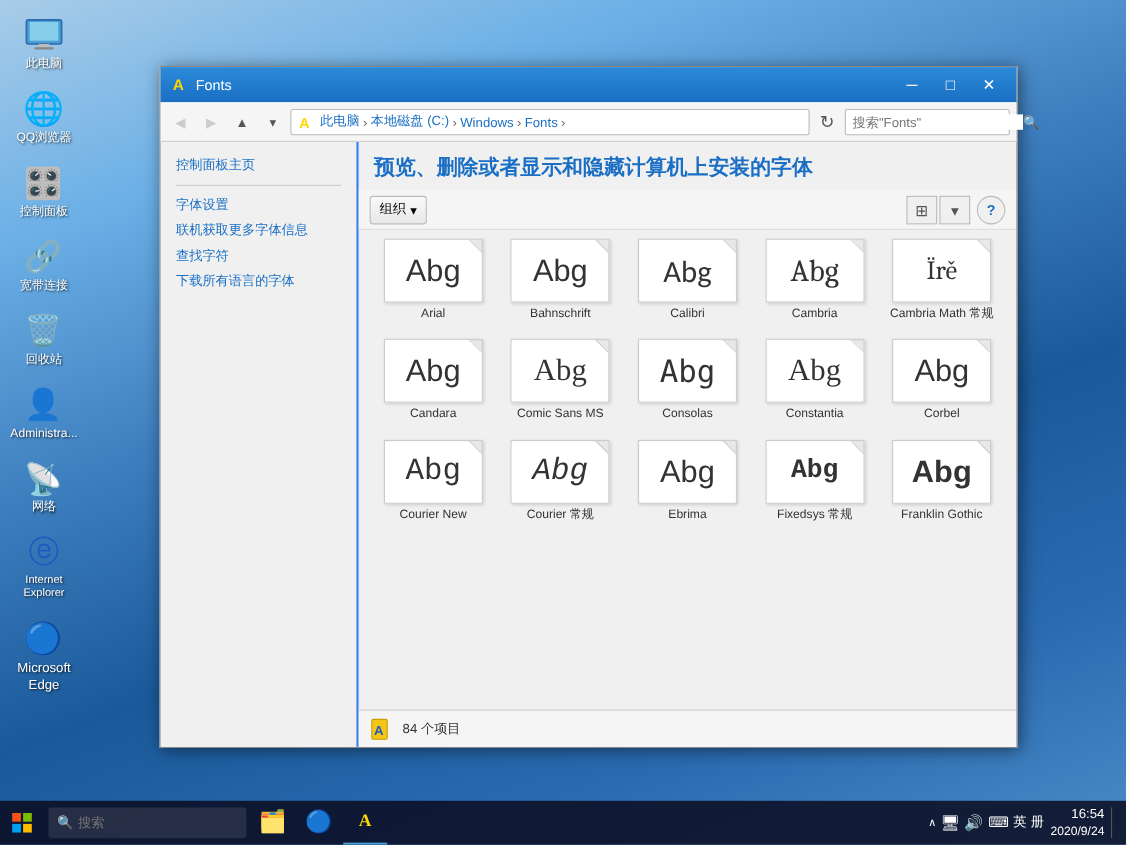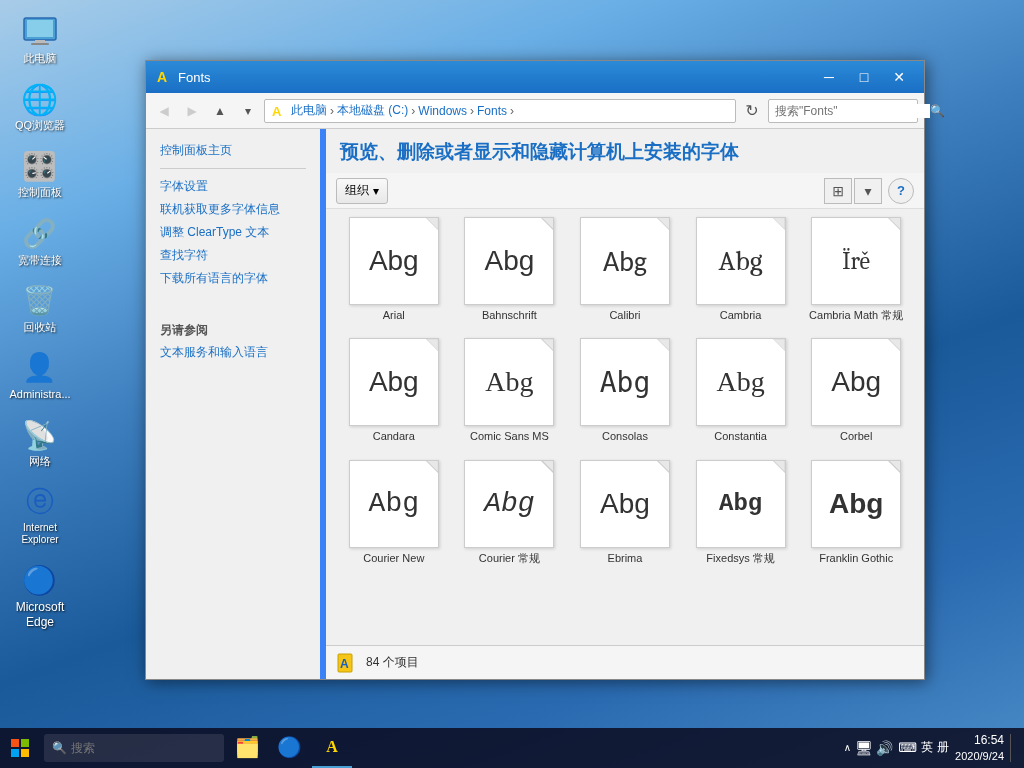--- a/index.html
+++ b/index.html
@@ -256,21 +256,21 @@
     .window-body {
       display: flex;
       flex: 1;
       overflow: hidden;
     }
 
     
     .sidebar {
       width: 180px;
       background: #f0f0f0;
-      border-right: 6px solid #3b82f6;
+      border-right: 2px solid #3b82f6;
       padding: 10px 0;
       flex-shrink: 0;
       overflow-y: auto;
     }
     .sidebar-section { margin-bottom: 8px; }
     .sidebar-link {
       display: block;
       padding: 3px 14px;
       font-size: 12px;
       color: #1a6fc4;
@@ -387,21 +387,21 @@
       display: flex;
       flex-direction: column;
       align-items: center;
       cursor: pointer;
       padding: 4px;
       border-radius: 2px;
     }
 
     .font-icon {
       width: 90px;
-      height: 88px;
+      height: 58px;
       background: white;
       border: 1px solid #ccc;
       display: flex;
       align-items: center;
       justify-content: center;
       position: relative;
       box-shadow: 1px 1px 3px rgba(0,0,0,0.15);
     }
     
     .font-icon::before {
@@ -556,31 +556,26 @@
     </div>
 
     <div class="window-body">
 
       <div class="sidebar">
         <div class="sidebar-section">
           <a class="sidebar-link">控制面板主页</a>
           <div class="sidebar-divider"></div>
           <a class="sidebar-link">字体设置</a>
           <a class="sidebar-link">联机获取更多字体信息</a>
-          <a class="sidebar-link">调整 ClearType 文本</a>
           <a class="sidebar-link">查找字符</a>
           <a class="sidebar-link">下载所有语言的字体</a>
         </div>
 
         <div style="height:20px;"></div>
 
-        <div class="sidebar-section">
-          <div class="sidebar-heading">另请参阅</div>
-          <a class="sidebar-link">文本服务和输入语言</a>
-        </div>
       </div>
 
       <div class="main-content">
 
         <div class="page-title-bar">
           <span class="page-title-text">预览、删除或者显示和隐藏计算机上安装的字体</span>
         </div>
 
         <div class="toolbar">
           <button class="toolbar-btn">

